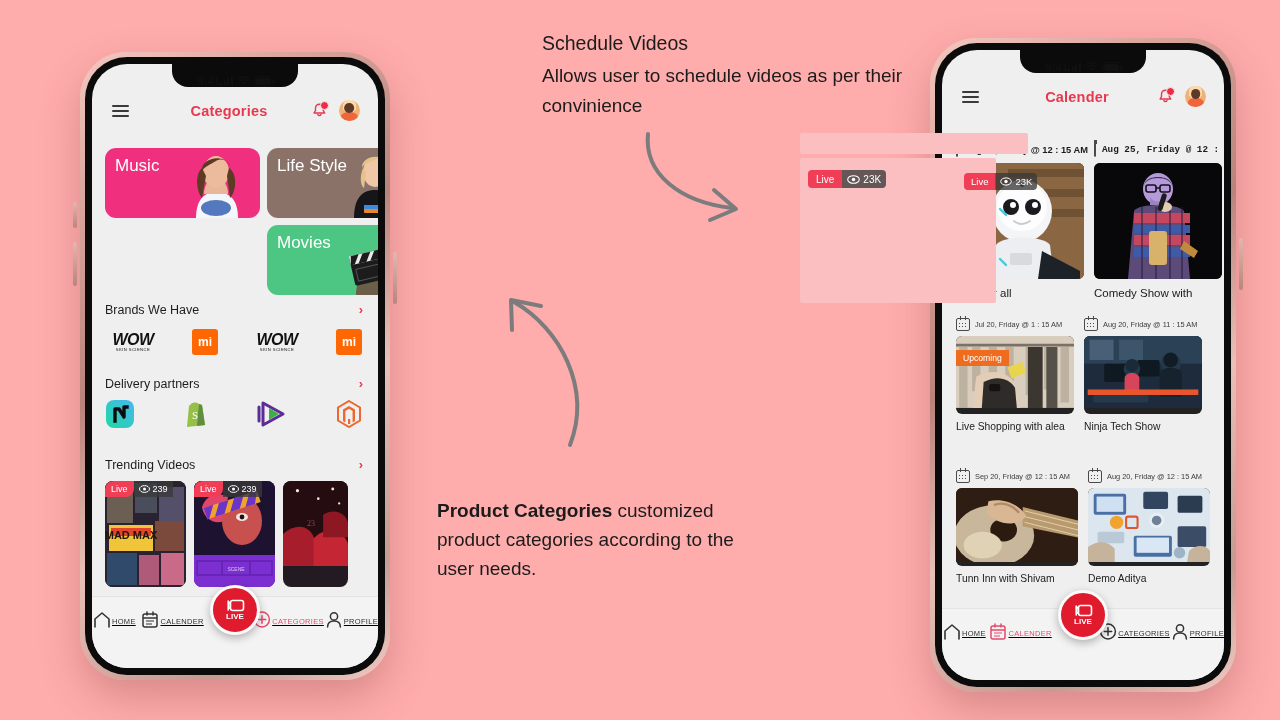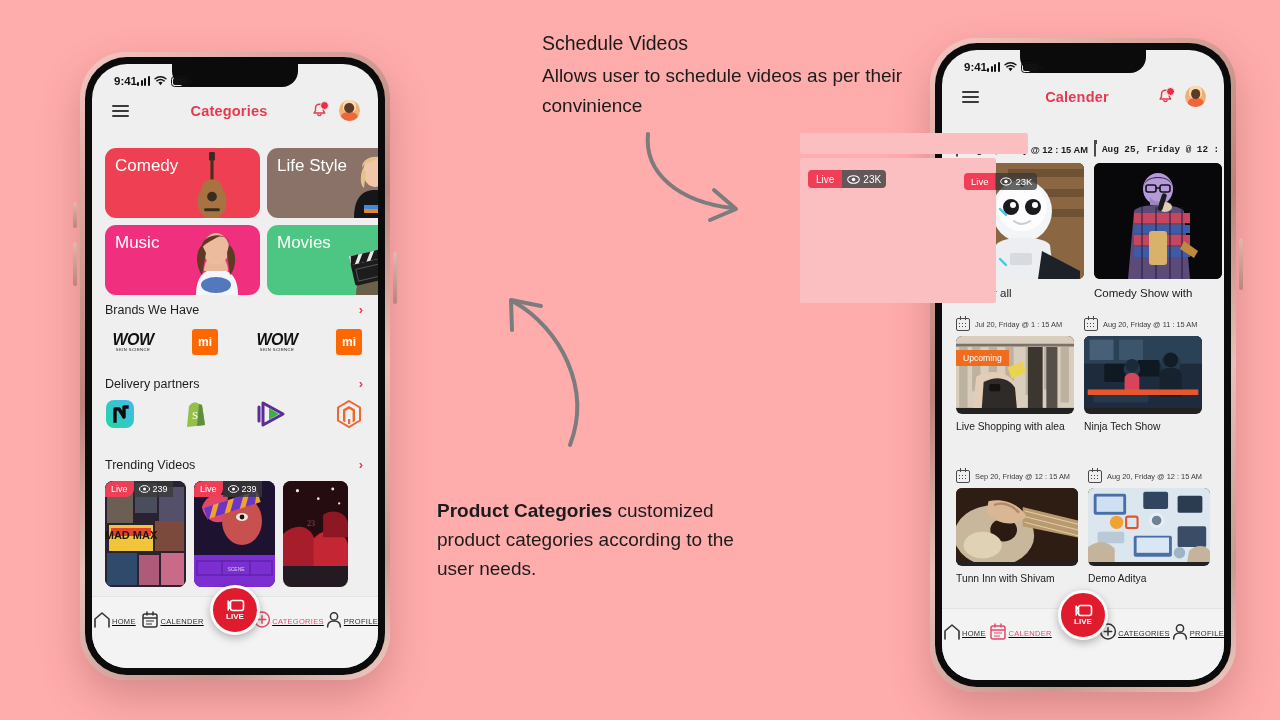--- a/index.html
+++ b/index.html
@@ -14,21 +14,21 @@
   
   .phone{position:absolute;border-radius:46px;
     background:linear-gradient(145deg,#f3c9c2 0%,#d9a59c 18%,#b9837c 42%,#e8c0b7 62%,#c49a91 85%,#f0cbc3 100%);
     padding:5px;box-shadow:0 18px 40px rgba(120,50,50,.28);}
   .phone-inner{position:relative;width:100%;height:100%;background:#0b0b0b;border-radius:42px;padding:7px;box-sizing:border-box;}
   .screen{position:relative;width:100%;height:100%;background:#efefef;border-radius:35px;overflow:hidden;}
   .notch{position:absolute;top:0;left:50%;transform:translateX(-50%);background:#0b0b0b;border-bottom-left-radius:16px;border-bottom-right-radius:16px;z-index:40;}
   .sidebtn{position:absolute;background:linear-gradient(180deg,#e4b6ad,#b9857c);border-radius:3px;}
 
   
-  .statusbar{position:relative;display:flex;align-items:center;justify-content:flex-start;z-index:45;}
+  .statusbar{position:relative;display:flex;align-items:center;justify-content:center;z-index:45;}
   .st-time{font-weight:bold;color:#111;}
   .st-icons{display:flex;align-items:center;gap:4px;}
   .bars{display:flex;align-items:flex-end;gap:1.5px;}
   .bars i{display:block;width:2px;background:#111;border-radius:1px;}
   .wifi svg,.batt svg{display:block;}
 
   
   .appbar{display:flex;align-items:center;justify-content:space-between;}
   .hamb{display:flex;flex-direction:column;justify-content:space-between;}
   .hamb span{display:block;background:#3a3a3a;border-radius:2px;}
@@ -171,31 +171,20 @@
                   <path d="M6.8 12.4a1.7 1.7 0 0 0 3.2 0" fill="none" stroke="#e8384f" stroke-width="1.4" stroke-linecap="round"></path>
                 </svg>
               <span class="dot" style="right:-1px;top:-1px;width:7px;height:7px;border:1.5px solid #efefef;"></span>
             </div>
             <div class="avatar" style="width:21px;height:21px;"></div>
           </div>
         </div>
 
         <div class="catgrid" style="left:13px;top:84px;">
           <div class="catcol">
-            <div class="tile" style="width:155px;height:70px;background:#ef3f52;">
-              <span class="tlabel" style="font-size:17px;margin:8px 0 0 10px;">Comedy</span>
-              <svg class="art" style="right:24px;bottom:-2px;" width="48" height="72" viewBox="0 0 48 72">
-                <rect x="21" y="2" width="6" height="9" rx="1.4" fill="#3a2b20"></rect>
-                <rect x="22.4" y="10" width="3.2" height="30" fill="#43311f"></rect>
-                <ellipse cx="24" cy="53" rx="15" ry="18" fill="#a97341"></ellipse>
-                <ellipse cx="24" cy="40" rx="11" ry="10" fill="#a97341"></ellipse>
-                <circle cx="24" cy="48" r="5" fill="#3a2b20"></circle>
-                <rect x="16" y="60" width="16" height="3" rx="1" fill="#3a2b20"></rect>
-              </svg>
-            </div>
             <div class="tile" style="width:155px;height:70px;background:#f0307e;">
               <span class="tlabel" style="font-size:17px;margin:8px 0 0 10px;">Music</span>
               <svg class="art" style="right:6px;bottom:0;" width="76" height="70" viewBox="0 0 76 70">
                 <path d="M18 70 C18 50 28 44 38 44 C50 44 60 50 60 70Z" fill="#f3f6fb"></path>
                 <path d="M26 46 C26 38 30 30 38 30 C46 30 50 38 50 46 Z" fill="#e8b79a"></path>
                 <ellipse cx="38" cy="24" rx="13" ry="16" fill="#ecbb9d"></ellipse>
                 <path d="M24 23 C22 8 54 4 53 24 C53 13 44 9 38 13 C32 17 27 18 24 23Z" fill="#5d3a24"></path>
                 <path d="M51 20 C60 26 58 44 52 50 L49 28Z" fill="#5d3a24"></path>
                 <path d="M24 20 C16 28 19 44 24 50 L28 28Z" fill="#5d3a24"></path>
                 <ellipse cx="38" cy="60" rx="15" ry="8" fill="#1d4ea8" opacity=".75"></ellipse>

